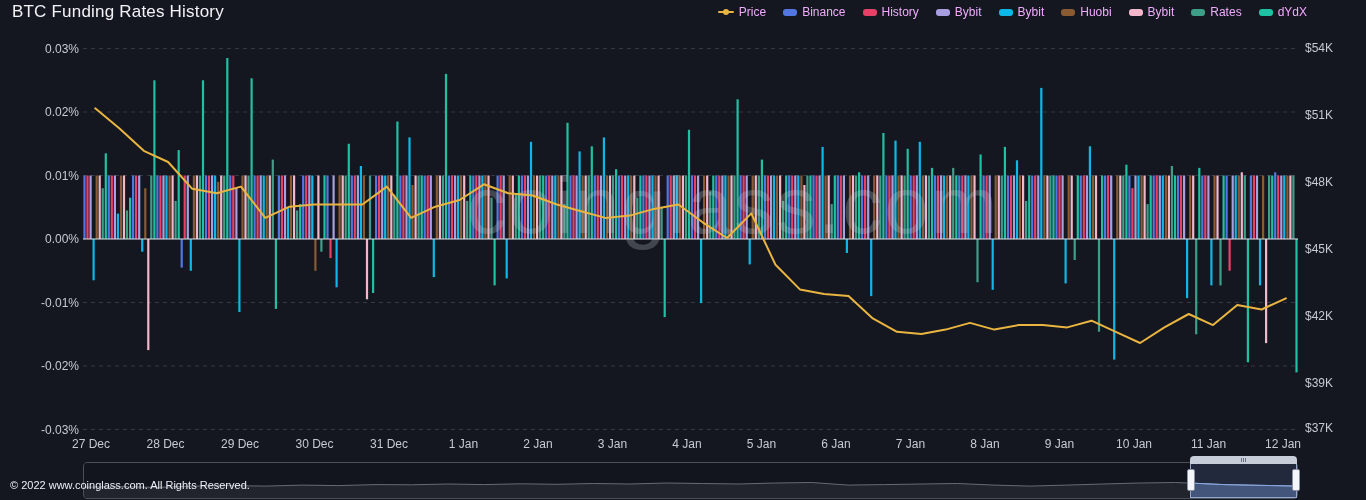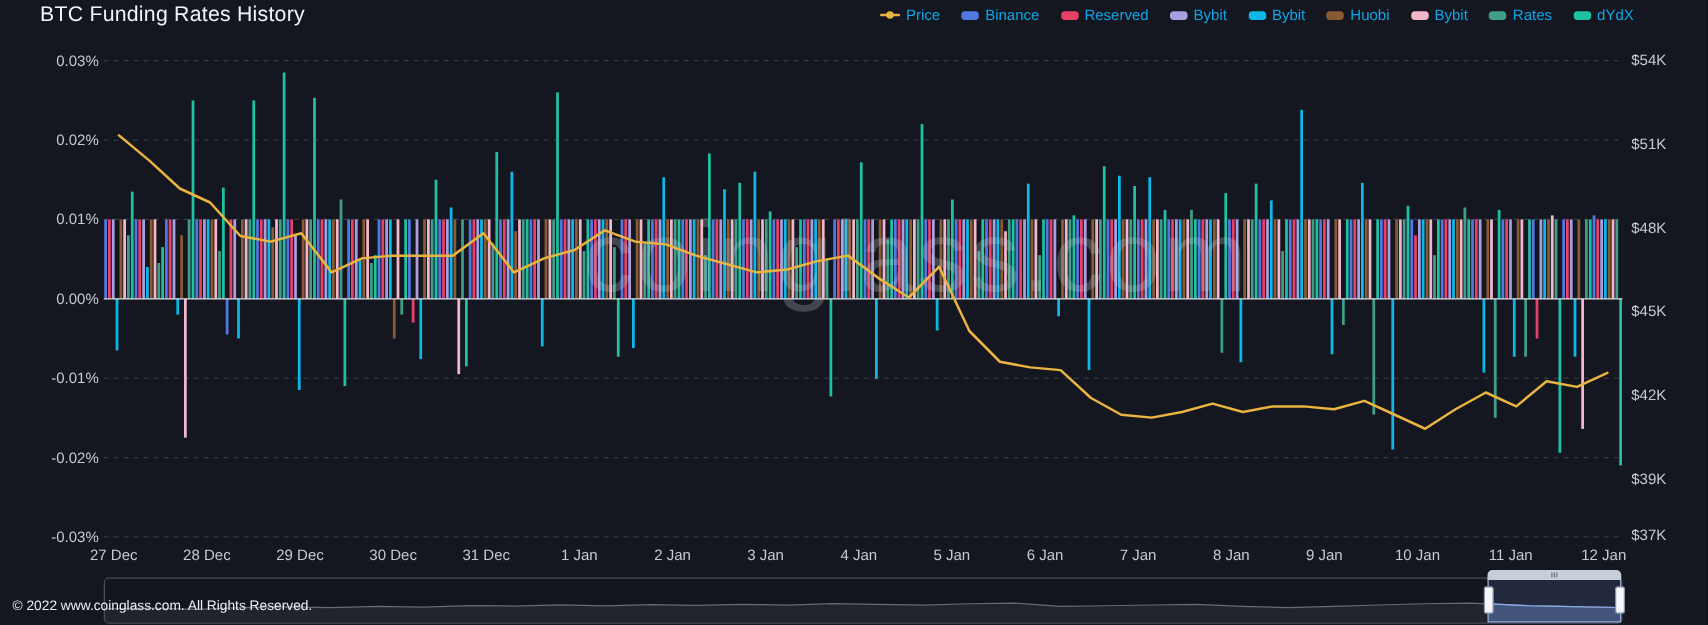--- a/index.html
+++ b/index.html
@@ -1,20 +1,20 @@
 <!DOCTYPE html>
 <html><head>
 <meta charset="utf-8">
 <style>
   html,body{margin:0;padding:0;background:#0d0f14;}
   .stage{position:relative;width:1366px;height:500px;background:#141720;overflow:hidden;
          font-family:"Liberation Sans",sans-serif;color:#e8eaef;}
-  .title{position:absolute;left:12px;top:2px;font-size:17px;font-weight:500;color:#f1f3f6;letter-spacing:.2px;margin-left:20px;}
+  .title{position:absolute;left:12px;top:2px;font-size:17px;font-weight:500;color:#f1f3f6;letter-spacing:.2px;}
   .legend{position:absolute;top:5px;right:59px;display:flex;align-items:center;gap:17px;
-          font-size:12px;color:#0ea5e9;white-space:nowrap;}
+          font-size:12px;color:#f0abfc;white-space:nowrap;}
   .legend .item{display:flex;align-items:center;gap:5px;cursor:pointer;}
   .sw{width:14px;height:7px;border-radius:3px;display:inline-block;}
   .ln{width:16px;height:2px;border-radius:1px;display:inline-block;position:relative;}
   .ln::after{content:"";position:absolute;left:5px;top:-2px;width:6px;height:6px;border-radius:50%;background:inherit;}
   svg text{font-family:"Liberation Sans",sans-serif;}
   #mainChart{position:absolute;left:0;top:0;}
   .nav-wrap{position:absolute;left:83px;top:462px;width:1215px;height:37px;
             border:1px solid #4a4f5c;border-radius:4px;box-sizing:border-box;background:rgba(255,255,255,0.02);}
   .nav-sel{position:absolute;top:0;bottom:0;border:1px solid #93a8cc;background:rgba(92,130,200,0.15);
            box-sizing:border-box;cursor:grab;}
@@ -35,21 +35,21 @@
       <div class="item">
         <span class="ln" style="background: rgb(233, 180, 64);"></span>
         <span>Price</span>
       </div>
       <div class="item">
         <span class="sw" style="background: rgb(82, 119, 224);"></span>
         <span>Binance</span>
       </div>
       <div class="item">
         <span class="sw" style="background: rgb(232, 64, 103);"></span>
-        <span>Reserved</span>
+        <span>History</span>
       </div>
       <div class="item">
         <span class="sw" style="background: rgb(167, 159, 224);"></span>
         <span>Bybit</span>
       </div>
       <div class="item">
         <span class="sw" style="background: rgb(13, 184, 232);"></span>
         <span>Bybit</span>
       </div>
       <div class="item">

